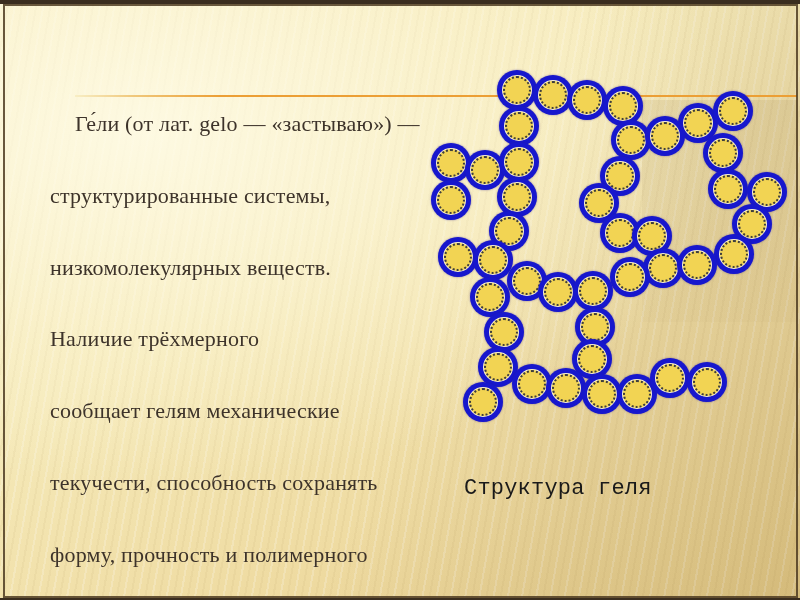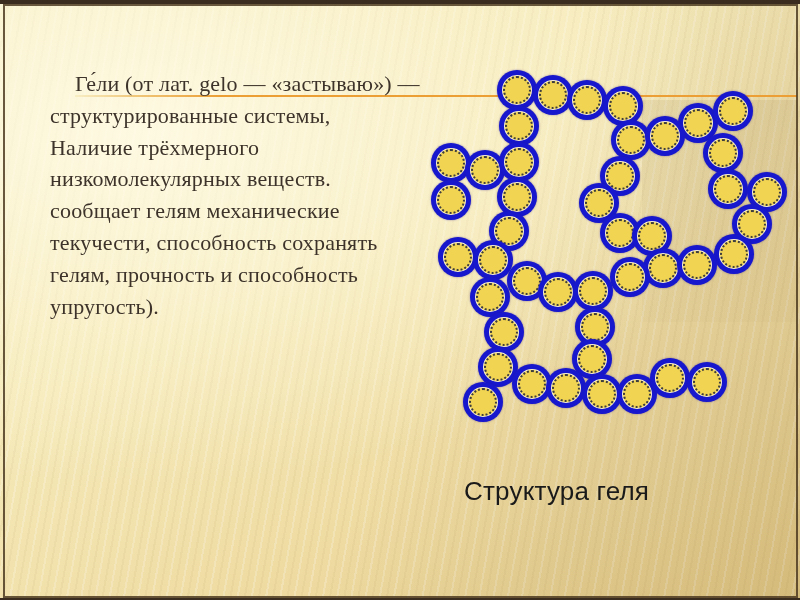--- a/index.html
+++ b/index.html
@@ -30,21 +30,21 @@
     position:absolute;left:75px;top:91px;width:722px;height:2px;
     background:linear-gradient(90deg,
       var(--paper-light) 0%, #f0c87c 8%, var(--accent-orange) 20%, var(--accent-orange) 100%);
   }
   .body-text{
     position:absolute;left:50px;top:64px;width:420px;
     color:var(--text-color);
     font-size:22px;line-height:31.8px;
     letter-spacing:0.2px;
   }
-  .body-text .tl{white-space:nowrap;}
+  .body-text .tl{white-space:nowrap;margin-top:40px;}
   .body-text .tl.first{padding-left:25px;}
   .diagram{
     position:absolute;left:0;top:0;width:800px;height:600px;
   }
   .node{
     position:absolute;width:40px;height:40px;border-radius:50%;
     background:var(--node-blue);
     box-shadow:0 0 2px rgba(45,25,140,0.55);
   }
   .node::before{
@@ -52,40 +52,40 @@
     background:var(--node-ring);
   }
   .node::after{
     content:"";position:absolute;inset:6px;border-radius:50%;
     border:2.5px dotted var(--node-dots);
     background:var(--node-yellow);
     box-sizing:border-box;
   }
   .caption{
     position:absolute;left:464px;top:472px;
-    font-family:Liberation Sans, sans-serif;
-    font-size:26px;color:var(--caption-color);
+    font-family:Liberation Mono, monospace;
+    font-size:22px;color:var(--caption-color);
     letter-spacing:0.2px;
   }
 </style>
 </head>
 <body>
 
 <div class="slide">
   <div class="shade-right"></div>
   <div class="underline"></div>
 
   <div class="body-text">
       <div class="tl first">Ге́ли (от лат. gelo — «застываю») —</div>
       <div class="tl">структурированные системы,</div>
+      <div class="tl">низкомолекулярных веществ.</div>
       <div class="tl">Наличие трёхмерного</div>
-      <div class="tl">низкомолекулярных веществ.</div>
       <div class="tl">сообщает гелям механические</div>
       <div class="tl">текучести, способность сохранять</div>
-      <div class="tl">гелям, прочность и способность</div>
+      <div class="tl">форму, прочность и полимерного</div>
       <div class="tl">упругость).</div>
     </div>
 
   <div class="diagram">
       <div class="node" style="left: 497px; top: 66px;"></div>
       <div class="node" style="left: 533px; top: 71px;"></div>
       <div class="node" style="left: 567px; top: 76px;"></div>
       <div class="node" style="left: 603px; top: 82px;"></div>
       <div class="node" style="left: 499px; top: 102px;"></div>
       <div class="node" style="left: 678px; top: 99px;"></div>

